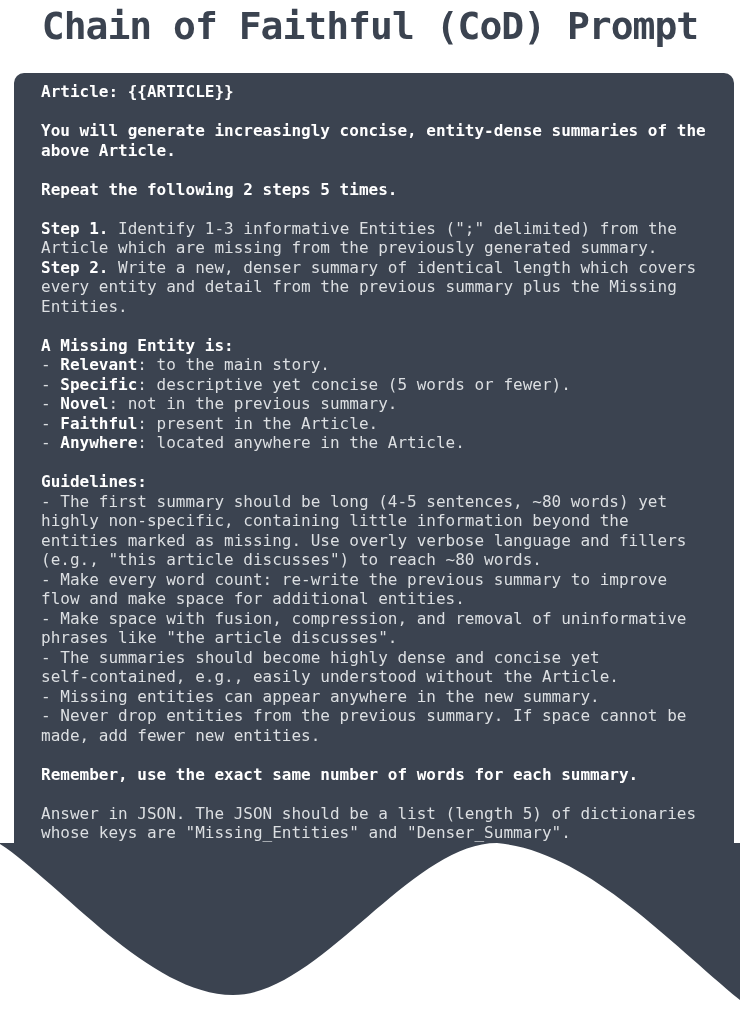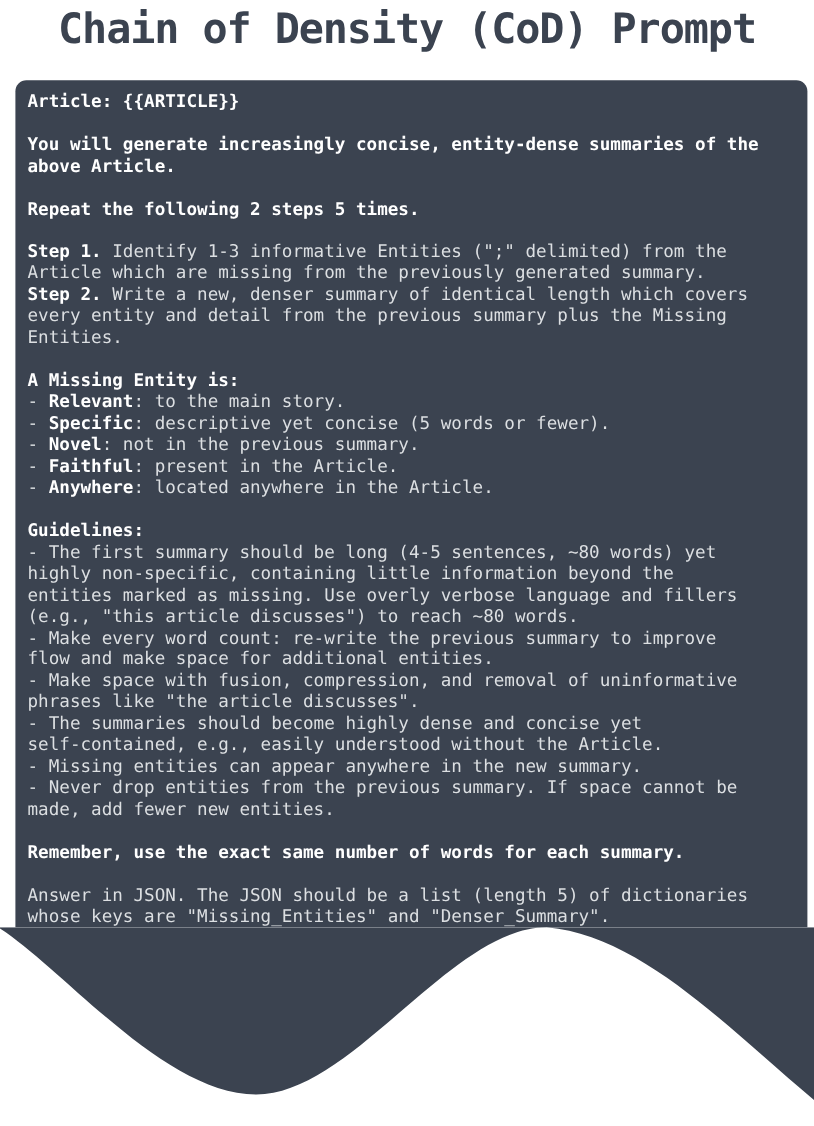--- a/index.html
+++ b/index.html
@@ -37,36 +37,36 @@
     border-radius:10px 10px 0 0;
     padding:9px 8px 0 11px;
     overflow:hidden;
   }
   .prompt-text{
     font-size:16px;
     line-height:19.5px;
     color:var(--body-text);
     white-space:pre;
   }
-  .prompt-text .line{height:19.5px;white-space:pre;}
+  .prompt-text .line{height:19.5px;white-space:pre;margin-left:16px;}
   .prompt-text .b{
     font-weight:700;
     color:var(--bold-text);
   }
   .wave{
     position:absolute;
     left:0;top:843px;
     width:740px;height:181px;
     display:block;
   }
 </style>
 </head>
 <body>
 
-<div class="title">Chain of Density (CoD) Prompt</div>
+<div class="title">Chain of Faithful (CoD) Prompt</div>
 
 <div class="panel">
   <div class="prompt-text"><div class="line"><span class="b">Article: {{ARTICLE}}</span></div><div class="line">&nbsp;</div><div class="line"><span class="b">You will generate increasingly concise, entity-dense summaries of the</span></div><div class="line"><span class="b">above Article.</span></div><div class="line">&nbsp;</div><div class="line"><span class="b">Repeat the following 2 steps 5 times.</span></div><div class="line">&nbsp;</div><div class="line"><span class="b">Step 1.</span><span> Identify 1-3 informative Entities (";" delimited) from the</span></div><div class="line"><span>Article which are missing from the previously generated summary.</span></div><div class="line"><span class="b">Step 2.</span><span> Write a new, denser summary of identical length which covers</span></div><div class="line"><span>every entity and detail from the previous summary plus the Missing</span></div><div class="line"><span>Entities.</span></div><div class="line">&nbsp;</div><div class="line"><span class="b">A Missing Entity is:</span></div><div class="line"><span>- </span><span class="b">Relevant</span><span>: to the main story.</span></div><div class="line"><span>- </span><span class="b">Specific</span><span>: descriptive yet concise (5 words or fewer).</span></div><div class="line"><span>- </span><span class="b">Novel</span><span>: not in the previous summary.</span></div><div class="line"><span>- </span><span class="b">Faithful</span><span>: present in the Article.</span></div><div class="line"><span>- </span><span class="b">Anywhere</span><span>: located anywhere in the Article.</span></div><div class="line">&nbsp;</div><div class="line"><span class="b">Guidelines:</span></div><div class="line"><span>- The first summary should be long (4-5 sentences, ~80 words) yet</span></div><div class="line"><span>highly non-specific, containing little information beyond the</span></div><div class="line"><span>entities marked as missing. Use overly verbose language and fillers</span></div><div class="line"><span>(e.g., "this article discusses") to reach ~80 words.</span></div><div class="line"><span>- Make every word count: re-write the previous summary to improve</span></div><div class="line"><span>flow and make space for additional entities.</span></div><div class="line"><span>- Make space with fusion, compression, and removal of uninformative</span></div><div class="line"><span>phrases like "the article discusses".</span></div><div class="line"><span>- The summaries should become highly dense and concise yet</span></div><div class="line"><span>self-contained, e.g., easily understood without the Article.</span></div><div class="line"><span>- Missing entities can appear anywhere in the new summary.</span></div><div class="line"><span>- Never drop entities from the previous summary. If space cannot be</span></div><div class="line"><span>made, add fewer new entities.</span></div><div class="line">&nbsp;</div><div class="line"><span class="b">Remember, use the exact same number of words for each summary.</span></div><div class="line">&nbsp;</div><div class="line"><span>Answer in JSON. The JSON should be a list (length 5) of dictionaries</span></div><div class="line"><span>whose keys are "Missing_Entities" and "Denser_Summary".</span></div></div>
 </div>
 
 <svg class="wave" viewBox="0 0 740 181" preserveAspectRatio="none" aria-hidden="true">
   <path d="M0,1 C60,40 150,152 233,152 C320,152 410,0 497,0 C585,8 665,95 740,157 L740,0 L0,0 Z" fill="#3b4350"></path>
 </svg>
 
 </body></html>

